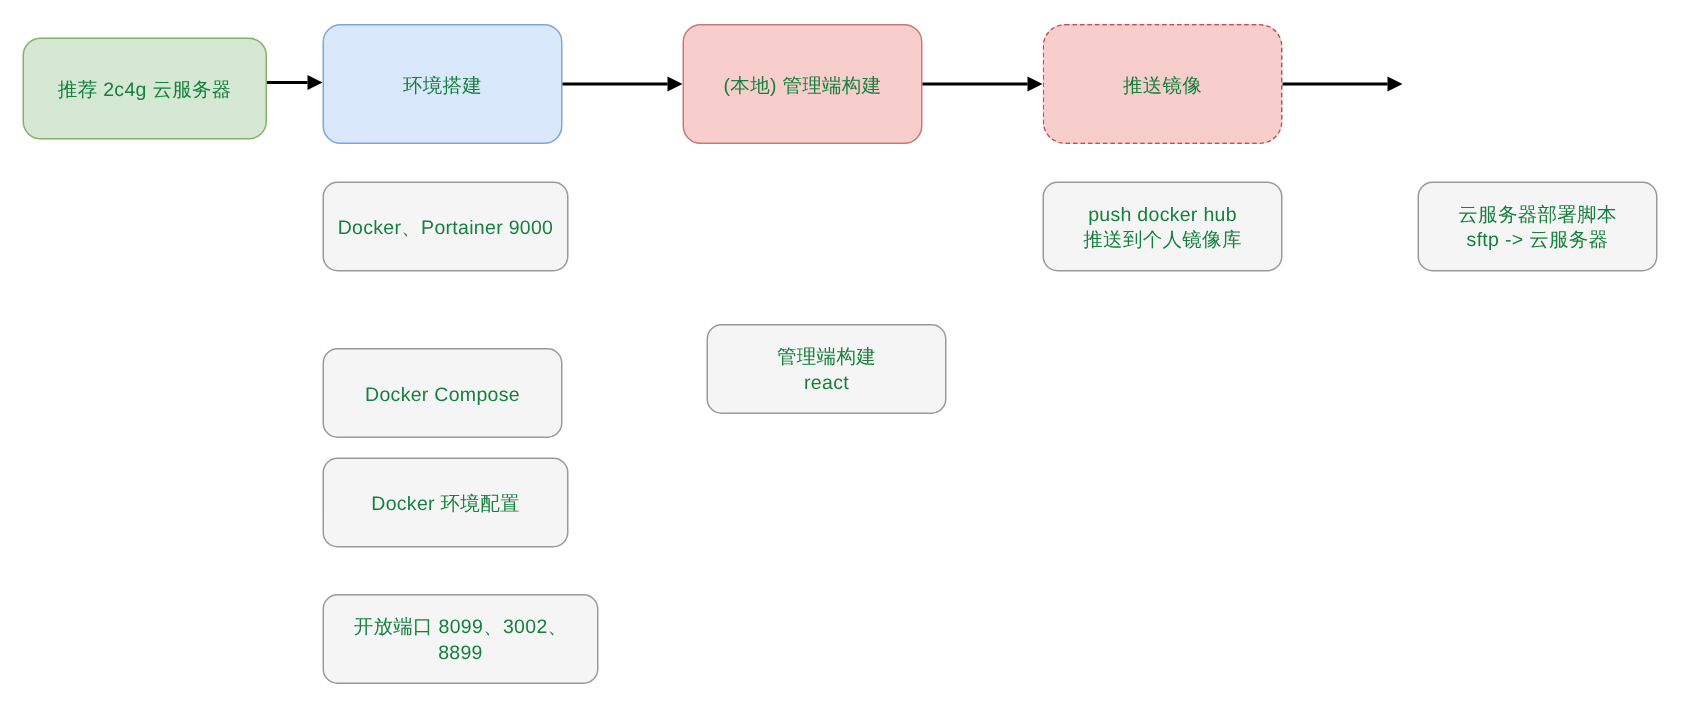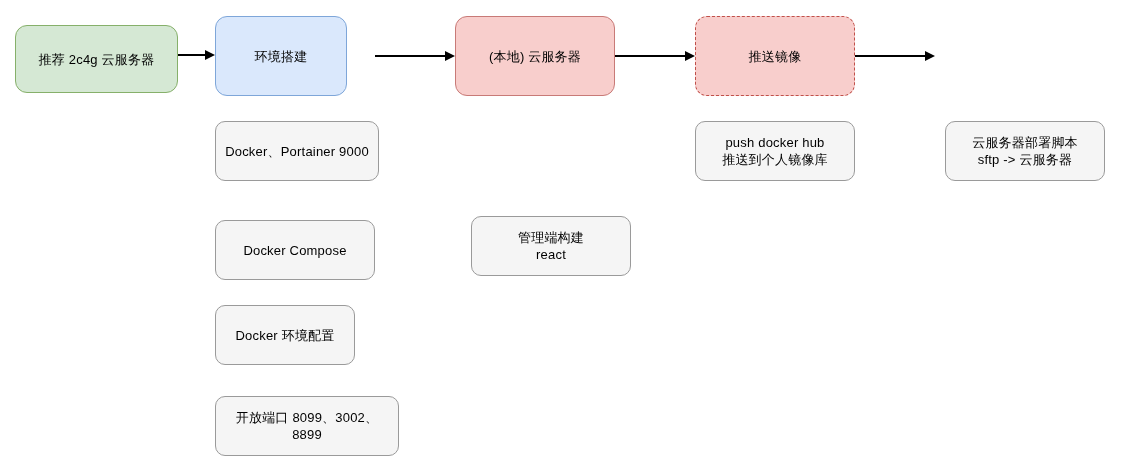--- a/index.html
+++ b/index.html
@@ -21,21 +21,21 @@
     position: absolute;
     box-sizing: border-box;
     display: flex;
     align-items: center;
     justify-content: center;
     text-align: center;
     border-radius: 12px;
     border: 1px solid #666666;
     font-size: 13px;
     line-height: 17px;
-    color: #000000;
+    color: #15803d;
     letter-spacing: 0.2px;
     white-space: pre-line;
     padding: 0 6px;
   }
   .node-green {
     background: #d5e8d4;
     border-color: #86b06a;
   }
   .node-blue {
     background: #dae8fc;
@@ -74,54 +74,54 @@
 </style>
 </head>
 <body>
 
 <div id="canvas">
 
   <div class="node node-green" style="left:15px; top:25px; width:163px; height:68px;">
     <span>推荐 2c4g 云服务器</span>
   </div>
 
-  <div class="node node-blue" style="left:215px; top:16px; width:132px; height:80px;">
+  <div class="node node-blue" style="left:215px; top:16px; width:160px; height:80px;">
     <span>环境搭建</span>
   </div>
 
   <div class="node node-pink" style="left:455px; top:16px; width:160px; height:80px;">
-    <span>(本地) 云服务器</span>
+    <span>(本地) 管理端构建</span>
   </div>
 
-  <div class="node node-pink-dashed" style="left:695px; top:16px; width:160px; height:80px;">
+  <div class="node node-pink-dashed" style="left:695px; top:16px; width:160px; height:80px;border-radius:15px;">
     <span>推送镜像</span>
   </div>
 
 
   <div class="edge" style="left:178px; top:54px; width:27px;"></div>
   <div class="edge-head" style="left:205px; top:50px;"></div>
 
   <div class="edge" style="left:375px; top:55px; width:70px;"></div>
   <div class="edge-head" style="left:445px; top:51px;"></div>
 
   <div class="edge" style="left:615px; top:55px; width:70px;"></div>
   <div class="edge-head" style="left:685px; top:51px;"></div>
 
   <div class="edge" style="left:855px; top:55px; width:70px;"></div>
   <div class="edge-head" style="left:925px; top:51px;"></div>
 
   <div class="node node-grey" style="left:215px; top:121px; width:164px; height:60px;">
     <span>Docker、Portainer 9000</span>
   </div>
 
-  <div class="node node-grey" style="left:215px; top:220px; width:160px; height:60px;">
+  <div class="node node-grey" style="left:215px; top:232px; width:160px; height:60px;">
     <span>Docker Compose</span>
   </div>
 
-  <div class="node node-grey" style="left:215px; top:305px; width:140px; height:60px;">
+  <div class="node node-grey" style="left:215px; top:305px; width:164px; height:60px;">
     <span>Docker 环境配置</span>
   </div>
 
   <div class="node node-grey" style="left:215px; top:396px; width:184px; height:60px;">
     <span>开放端口 8099、3002、8899</span>
   </div>
 
 
   <div class="node node-grey" style="left:455px; top:216px; width:160px; height:60px;margin-left:16px;">
     <span>管理端构建

